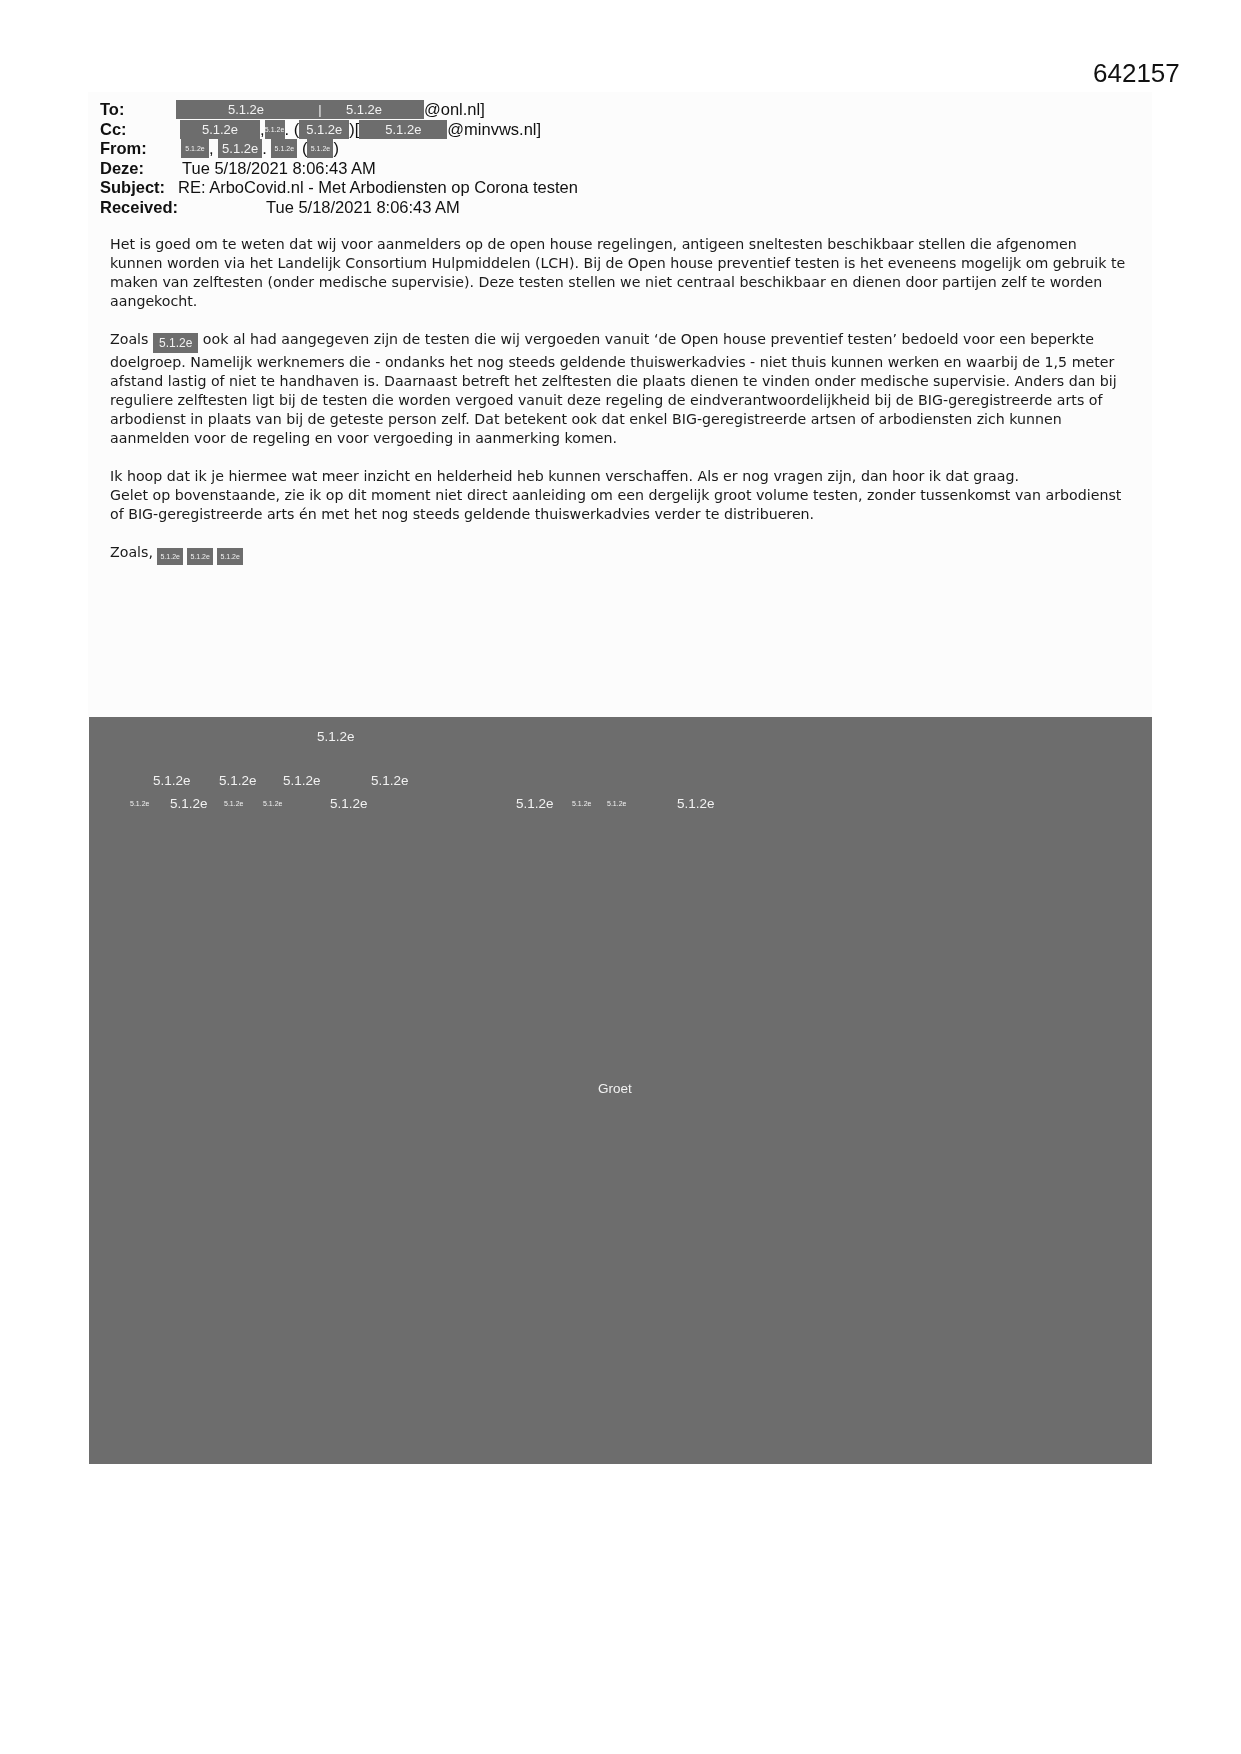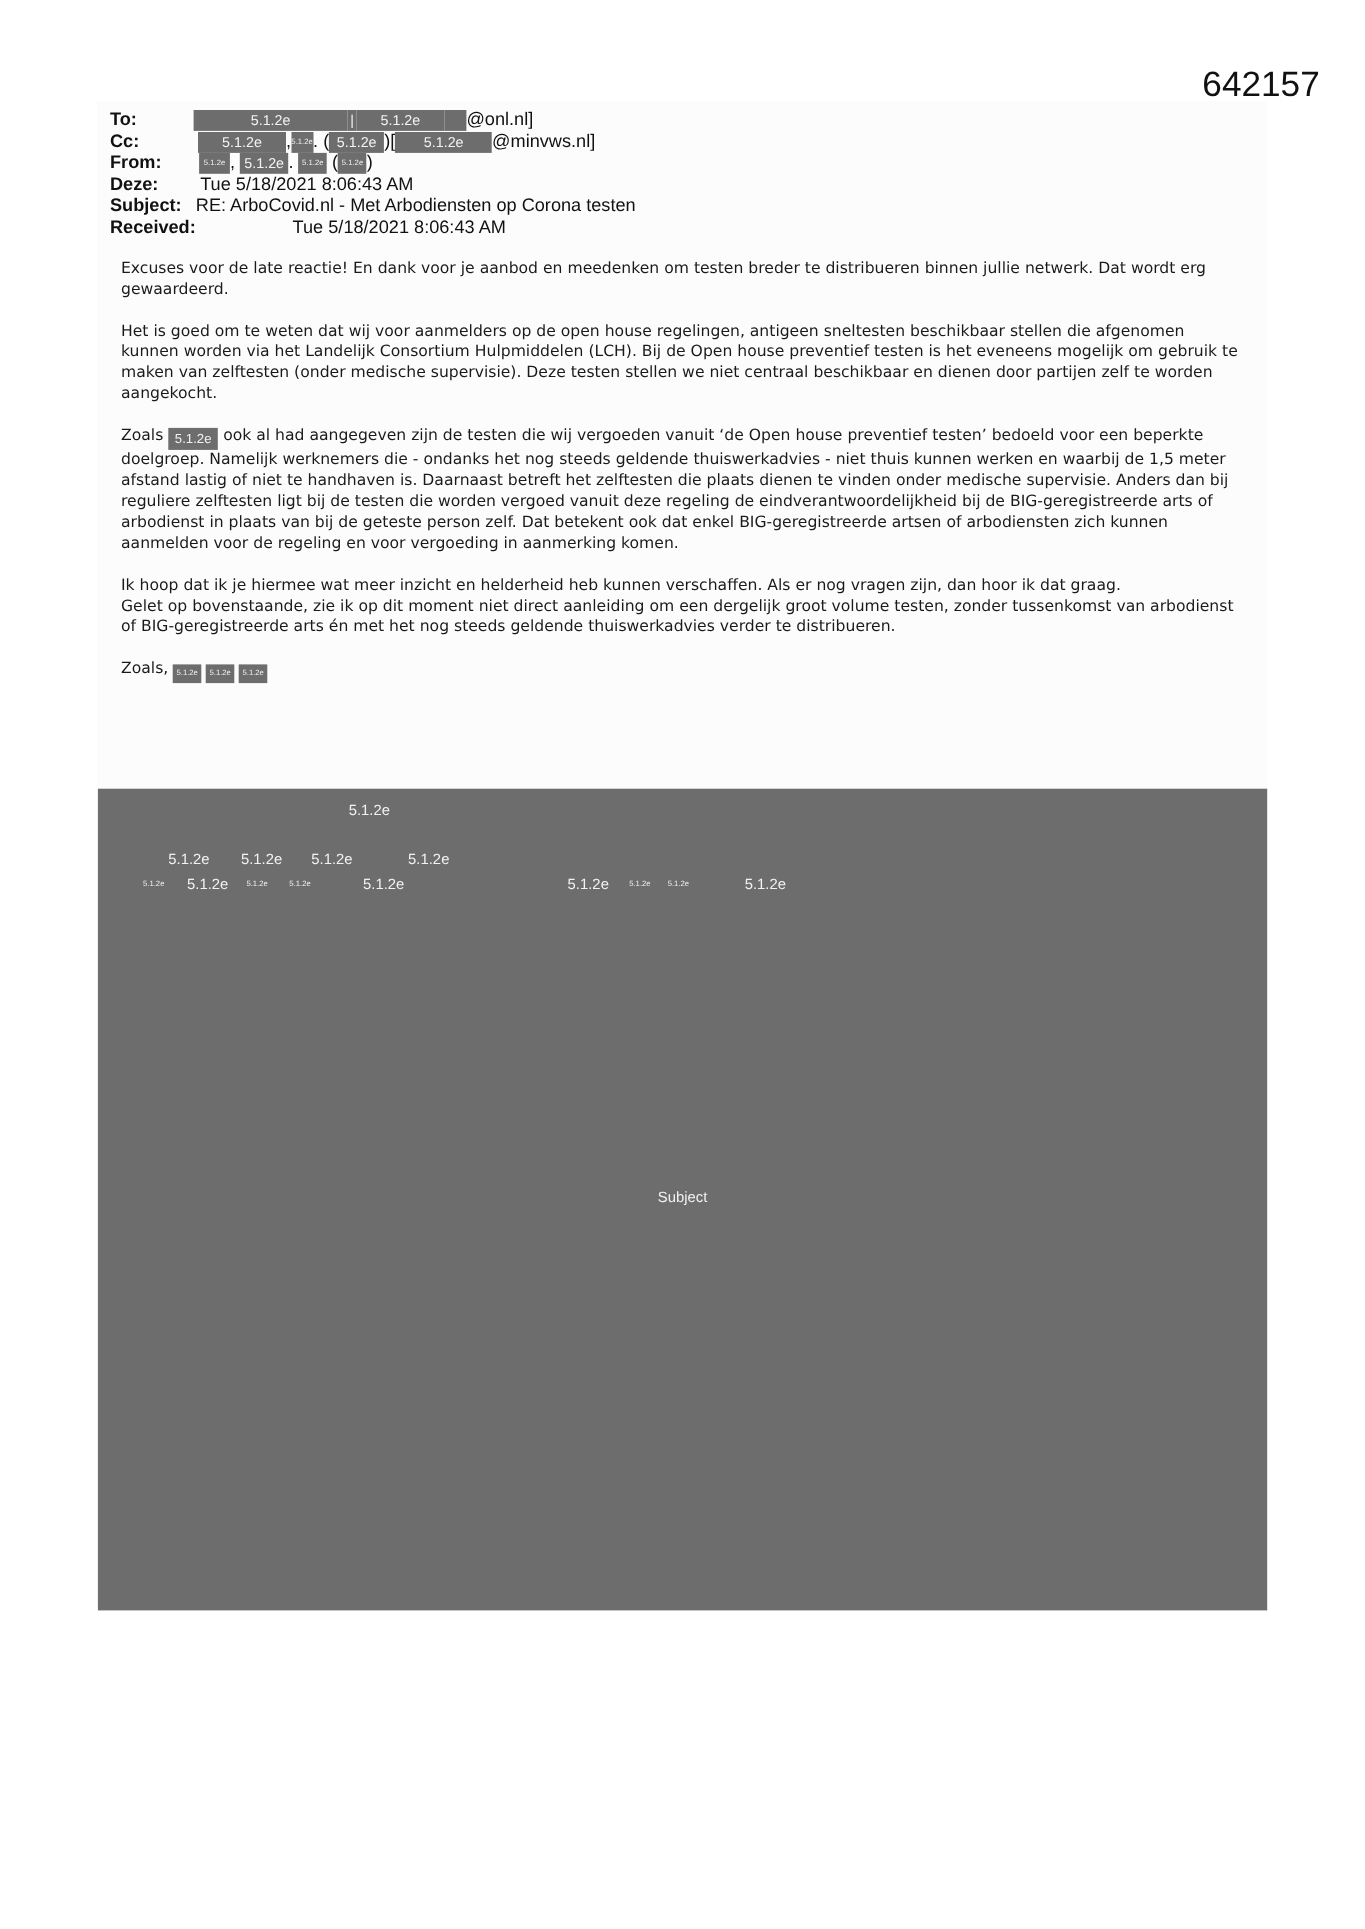--- a/index.html
+++ b/index.html
@@ -1,17 +1,17 @@
 <!DOCTYPE html>
 <html><head>
 <meta charset="utf-8">
 <style>
   html, body { margin: 0; padding: 0; background: #ffffff; }
   body { width: 1241px; height: 1754px; position: relative; overflow: hidden; font-family: "Liberation Sans", sans-serif; color: #111; }
-  .docnum { position: absolute; left: 1093px; top: 58px; font-size: 32px; font-family: "Liberation Sans", sans-serif; color: #111; }
+  .docnum { position: absolute; left: 1093px; top: 58px; font-size: 26px; font-family: "Liberation Sans", sans-serif; color: #111; }
   .panel { position: absolute; left: 88px; top: 92px; width: 1064px; height: 625px; background: #fcfcfc; }
   .hdr { position: absolute; left: 100px; top: 100px; font-size: 16.5px; line-height: 19.5px; }
   .hdr .row { position: relative; height: 19.5px; white-space: nowrap; }
   .hdr .lbl { position: absolute; left: 0; font-weight: bold; }
   .hdr .val { position: absolute; left: 84px; }
   .redact { display: inline-block; background: #6d6d6d; color: #f2f2f2; text-align: center; vertical-align: top; }
   .r-big { font-size: 13px; line-height: 19px; height: 19px; }
   .r-sm { font-size: 7px; line-height: 19px; height: 19px; }
   .body-text { position: absolute; left: 110px; top: 235px; width: 1020px; font-family: "DejaVu Sans", sans-serif; font-size: 14.2px; line-height: 19px; color: #1a1a1a; }
   .body-text p { margin: 0 0 19px 0; }
@@ -57,21 +57,20 @@
     <span class="lbl">Subject:</span>
     <span class="val" style="left:78px">RE: ArboCovid.nl - Met Arbodiensten op Corona testen</span>
   </div>
   <div class="row">
     <span class="lbl">Received:</span>
     <span class="val" style="left:166px">Tue 5/18/2021 8:06:43 AM</span>
   </div>
 </div>
 
 <div class="body-text">
-  <p>Excuses voor de late reactie! En dank voor je aanbod en meedenken om testen breder te distribueren binnen jullie netwerk. Dat wordt erg gewaardeerd.</p>
   <p>Het is goed om te weten dat wij voor aanmelders op de open house regelingen, antigeen sneltesten beschikbaar stellen die afgenomen kunnen worden via het Landelijk Consortium Hulpmiddelen (LCH). Bij de Open house preventief testen is het eveneens mogelijk om gebruik te maken van zelftesten (onder medische supervisie). Deze testen stellen we niet centraal beschikbaar en dienen door partijen zelf te worden aangekocht.</p>
   <p><span>Zoals</span> <span class="redact">5.1.2e</span> <span>ook al had aangegeven zijn de testen die wij vergoeden vanuit ‘de Open house preventief testen’ bedoeld voor een beperkte doelgroep. Namelijk werknemers die - ondanks het nog steeds geldende thuiswerkadvies - niet thuis kunnen werken en waarbij de 1,5 meter afstand lastig of niet te handhaven is. Daarnaast betreft het zelftesten die plaats dienen te vinden onder medische supervisie. Anders dan bij reguliere zelftesten ligt bij de testen die worden vergoed vanuit deze regeling de eindverantwoordelijkheid bij de BIG-geregistreerde arts of arbodienst in plaats van bij de geteste person zelf. Dat betekent ook dat enkel BIG-geregistreerde artsen of arbodiensten zich kunnen aanmelden voor de regeling en voor vergoeding in aanmerking komen.</span></p>
   <p style="margin:0">Ik hoop dat ik je hiermee wat meer inzicht en helderheid heb kunnen verschaffen. Als er nog vragen zijn, dan hoor ik dat graag.</p>
   <p>Gelet op bovenstaande, zie ik op dit moment niet direct aanleiding om een dergelijk groot volume testen, zonder tussenkomst van arbodienst of BIG-geregistreerde arts én met het nog steeds geldende thuiswerkadvies verder te distribueren.</p>
   <p><span>Zoals,</span> <span class="redact tiny">5.1.2e</span> <span class="redact tiny">5.1.2e</span> <span class="redact tiny">5.1.2e</span></p>
 </div>
 
 <div class="graybox">
   <span class="t big" style="left:228px; top:12px">5.1.2e</span>
   <span class="t big" style="left:64px; top:56px">5.1.2e</span>
@@ -80,14 +79,14 @@
   <span class="t big" style="left:282px; top:56px">5.1.2e</span>
   <span class="t sm" style="left:41px; top:83px">5.1.2e</span>
   <span class="t big" style="left:81px; top:79px">5.1.2e</span>
   <span class="t sm" style="left:135px; top:83px">5.1.2e</span>
   <span class="t sm" style="left:174px; top:83px">5.1.2e</span>
   <span class="t big" style="left:241px; top:79px">5.1.2e</span>
   <span class="t big" style="left:427px; top:79px">5.1.2e</span>
   <span class="t sm" style="left:483px; top:83px">5.1.2e</span>
   <span class="t sm" style="left:518px; top:83px">5.1.2e</span>
   <span class="t big" style="left:588px; top:79px">5.1.2e</span>
-  <span class="t dubbel" style="left:509px; top:364px">Subject</span>
+  <span class="t dubbel" style="left:509px; top:364px">Groet</span>
 </div>
 
 </body></html>

